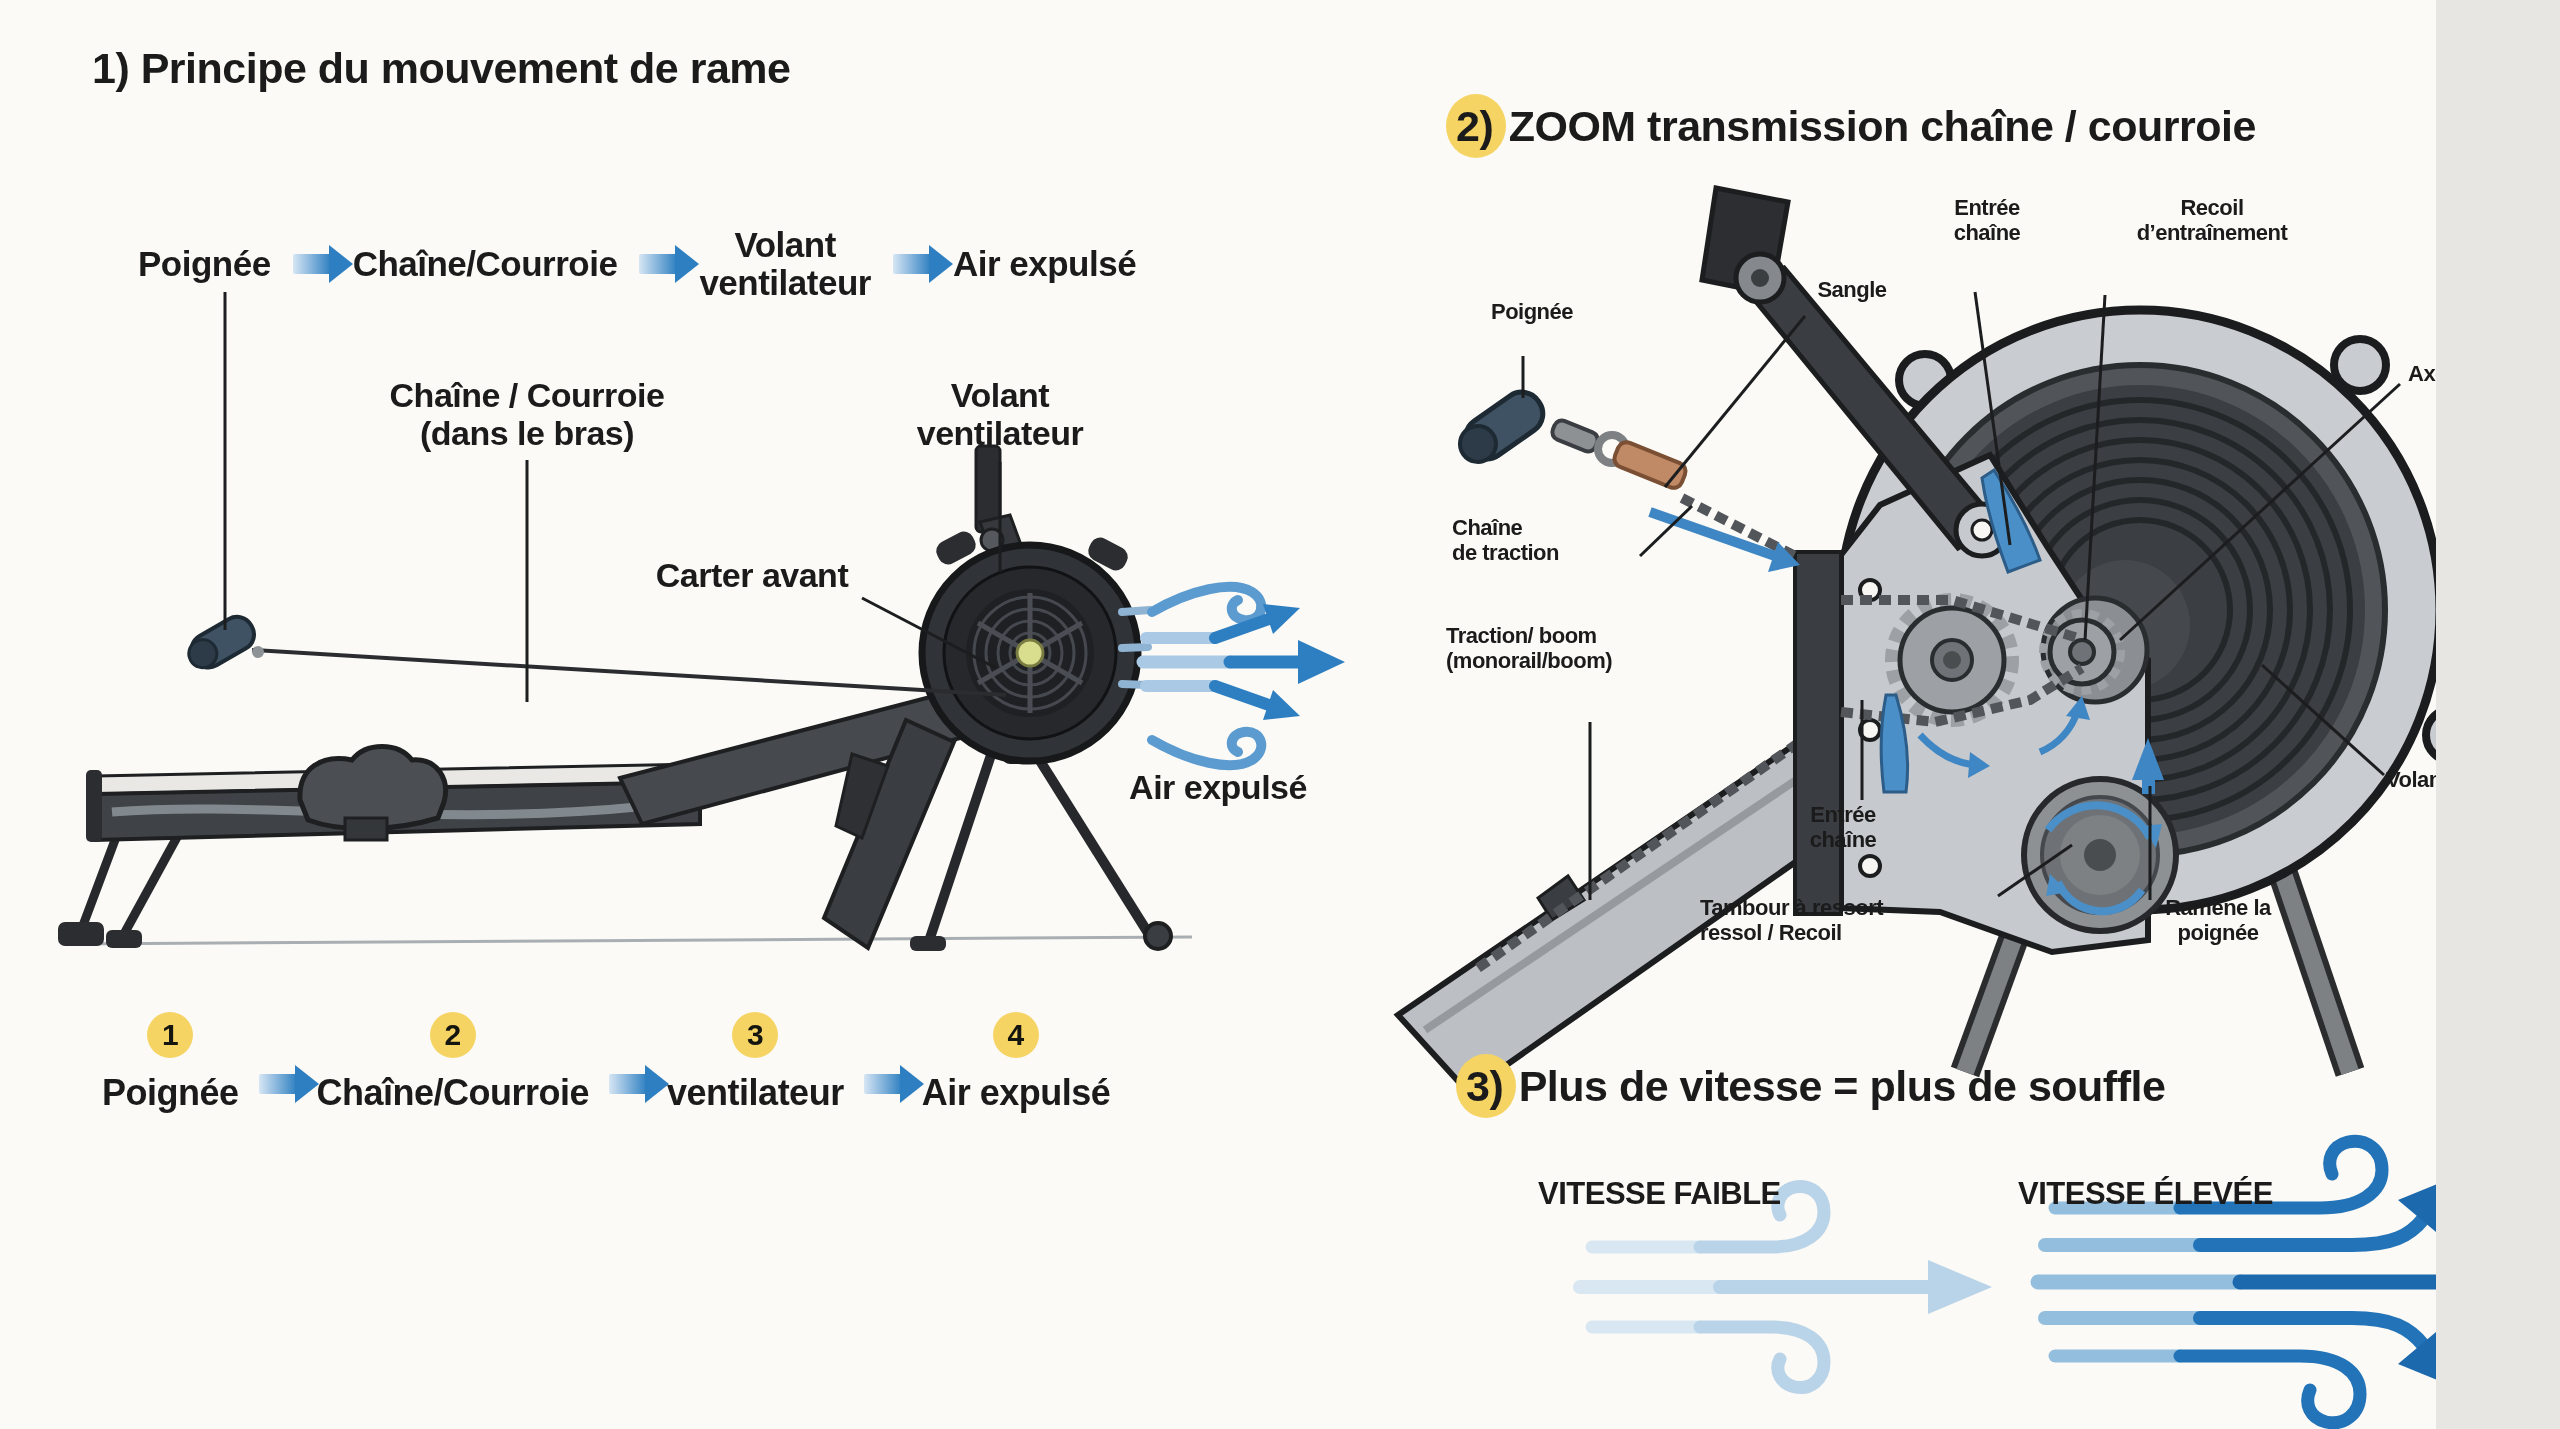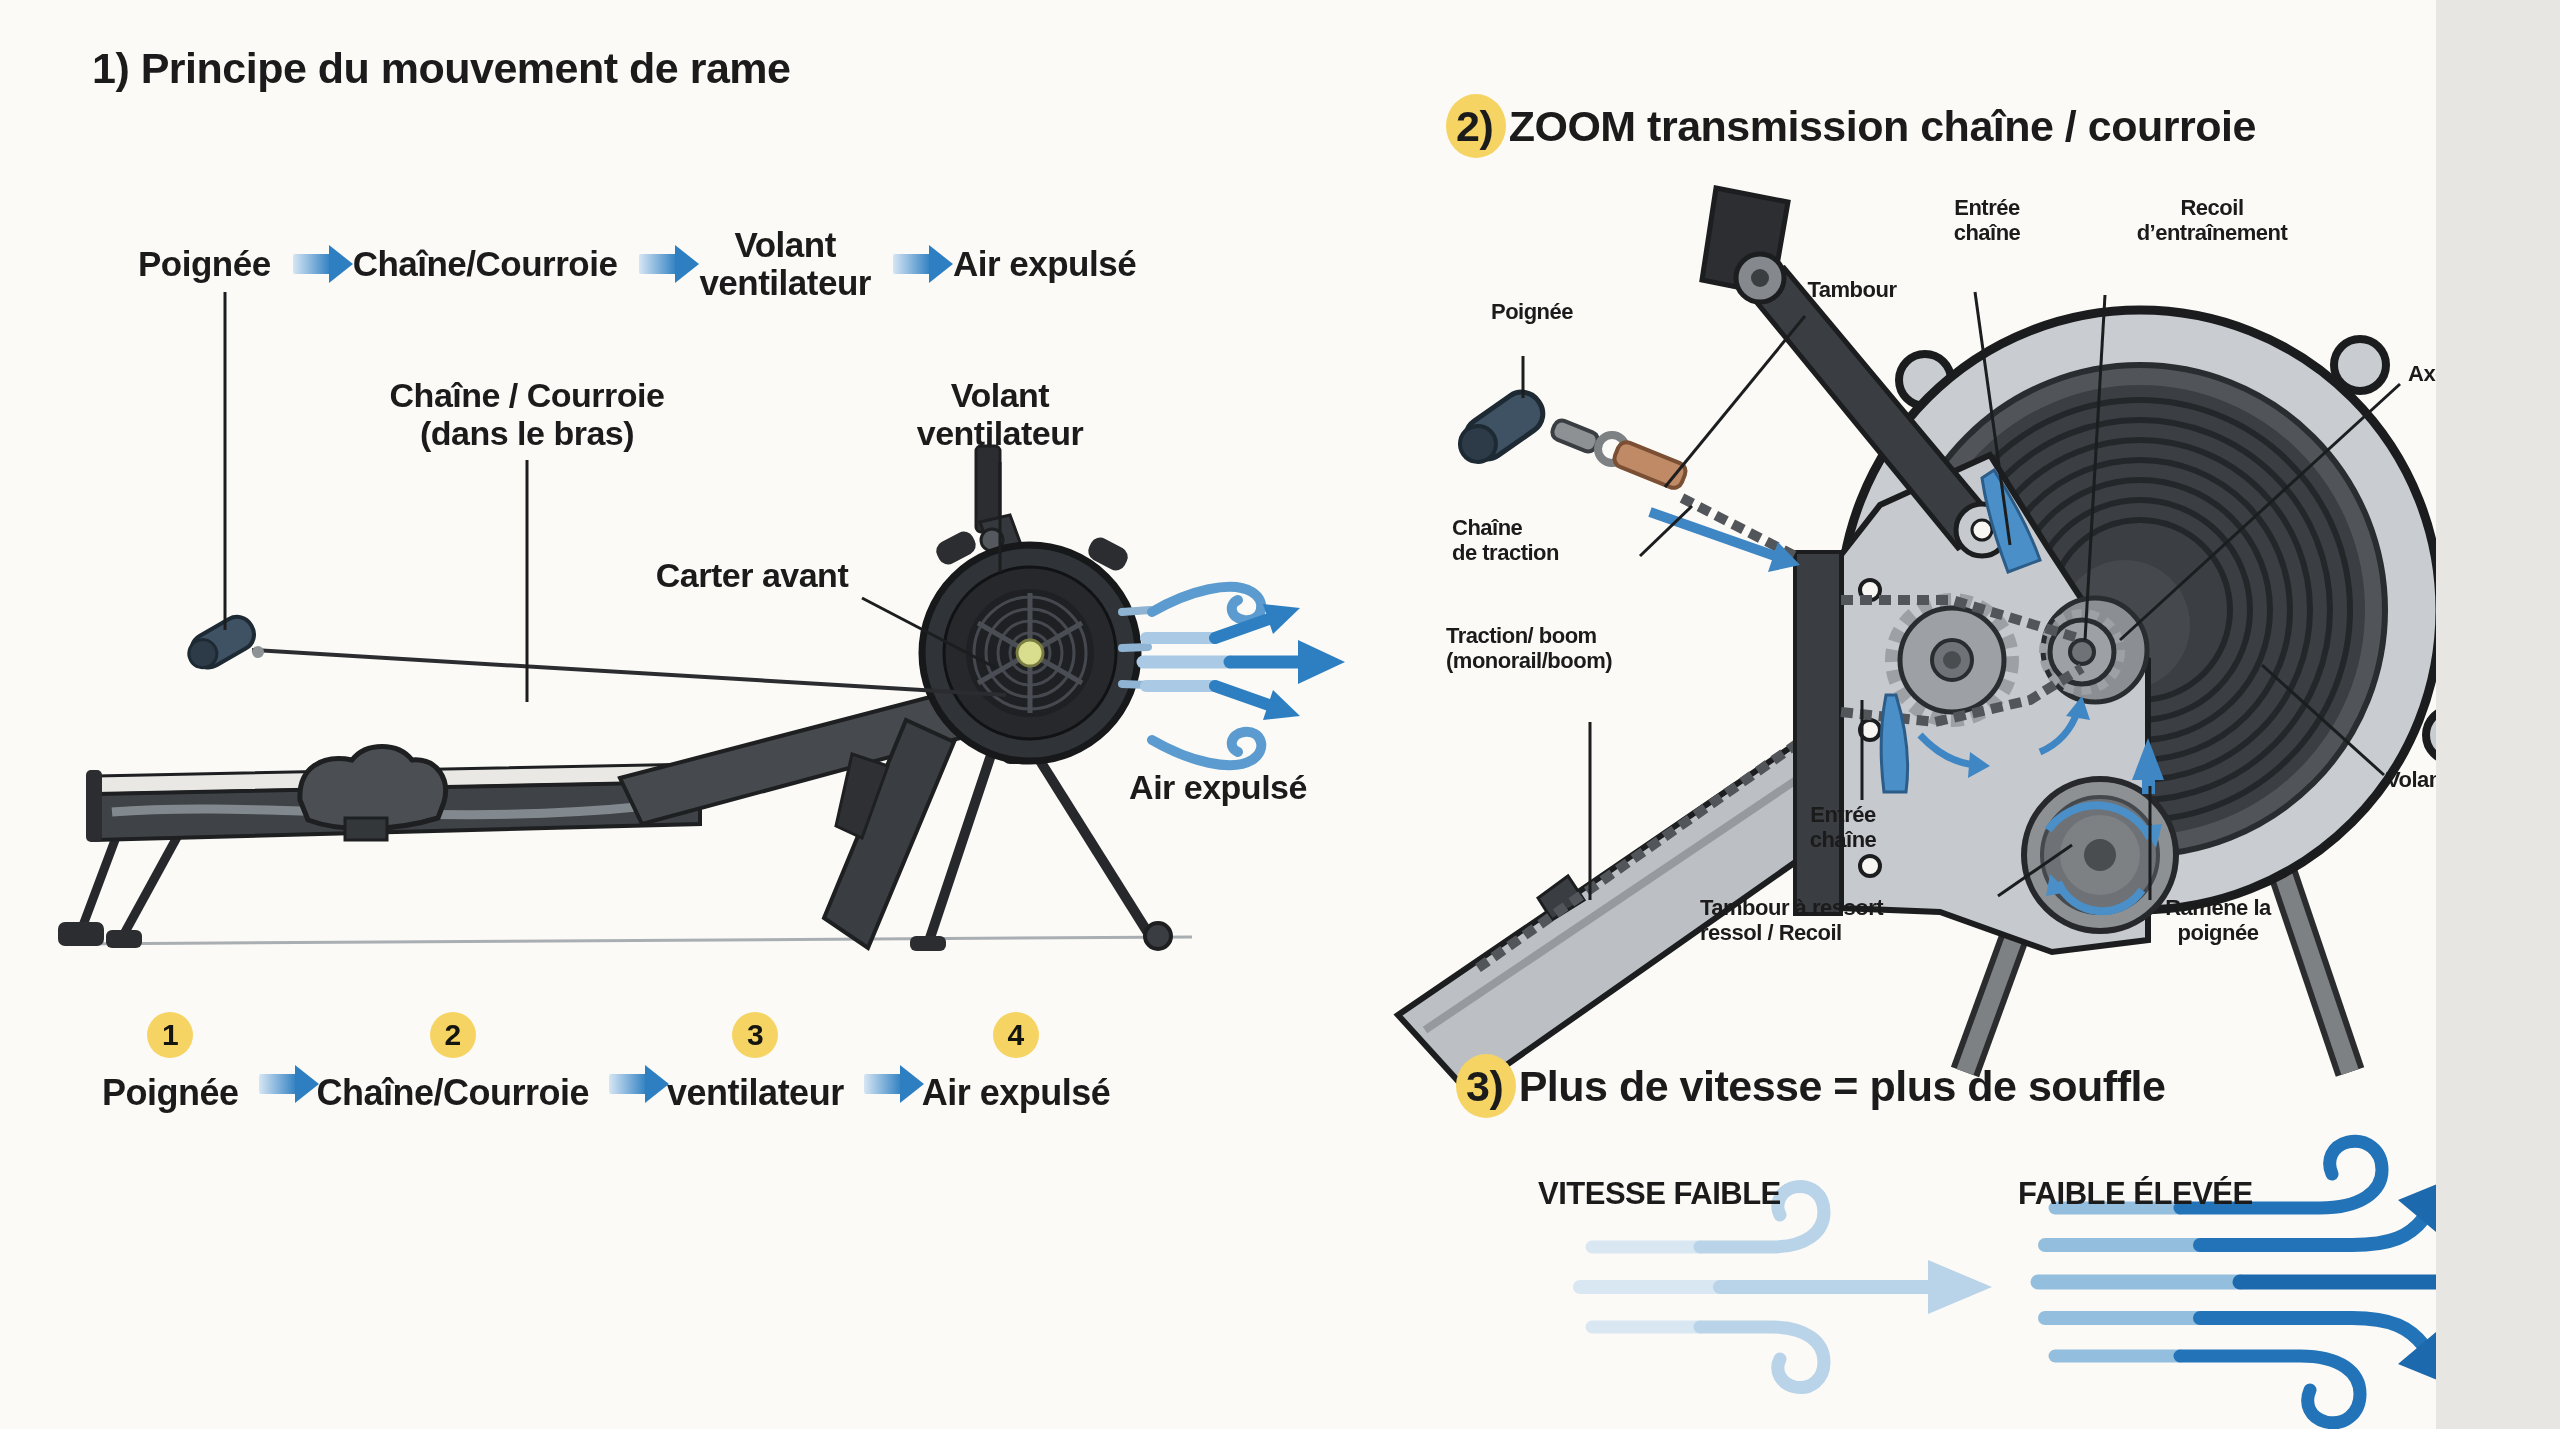--- a/index.html
+++ b/index.html
@@ -319,21 +319,21 @@
   </div>
 
   <div class="lbl f31" style="left:1987px;top:196px;">
     <span>Entrée</span>
     <span>chaîne</span>
   </div>
   <div class="lbl f31" style="left:2212px;top:196px;">
     <span>Recoil</span>
     <span>d’entraînement</span>
   </div>
-  <div class="lbl f31" style="left:1852px;top:278px;">Tambour</div>
+  <div class="lbl f31" style="left:1852px;top:278px;">Sangle</div>
   <div class="lbl f31" style="left:1532px;top:300px;">Poignée</div>
   <div class="lbl f31 la" style="left:2408px;top:362px;">Axe</div>
   <div class="lbl f31 la" style="left:1452px;top:516px;">
     <span>Chaîne</span>
     <span>de traction</span>
   </div>
   <div class="lbl f31 la" style="left:1446px;top:624px;">
     <span>Traction/ boom</span>
     <span>(monorail/boom)</span>
   </div>
@@ -349,15 +349,15 @@
     <span>Ramène la</span>
     <span>poignée</span>
   </div>
   <div class="lbl f31 la" style="left:2386px;top:768px;">Volant</div>
 
   <div class="sec-title" style="left:1462px;top:1062px;">
     <span class="badge">3)</span>
     <span>Plus de vitesse = plus de souffle</span>
   </div>
   <div class="vitesse" style="left:1538px;top:1160px;">VITESSE FAIBLE</div>
-  <div class="vitesse" style="left:2018px;top:1160px;">FAIBLE ÉLEVÉE</div>
+  <div class="vitesse" style="left:2018px;top:1160px;">VITESSE ÉLEVÉE</div>
 
 </div>
 
 </body></html>

